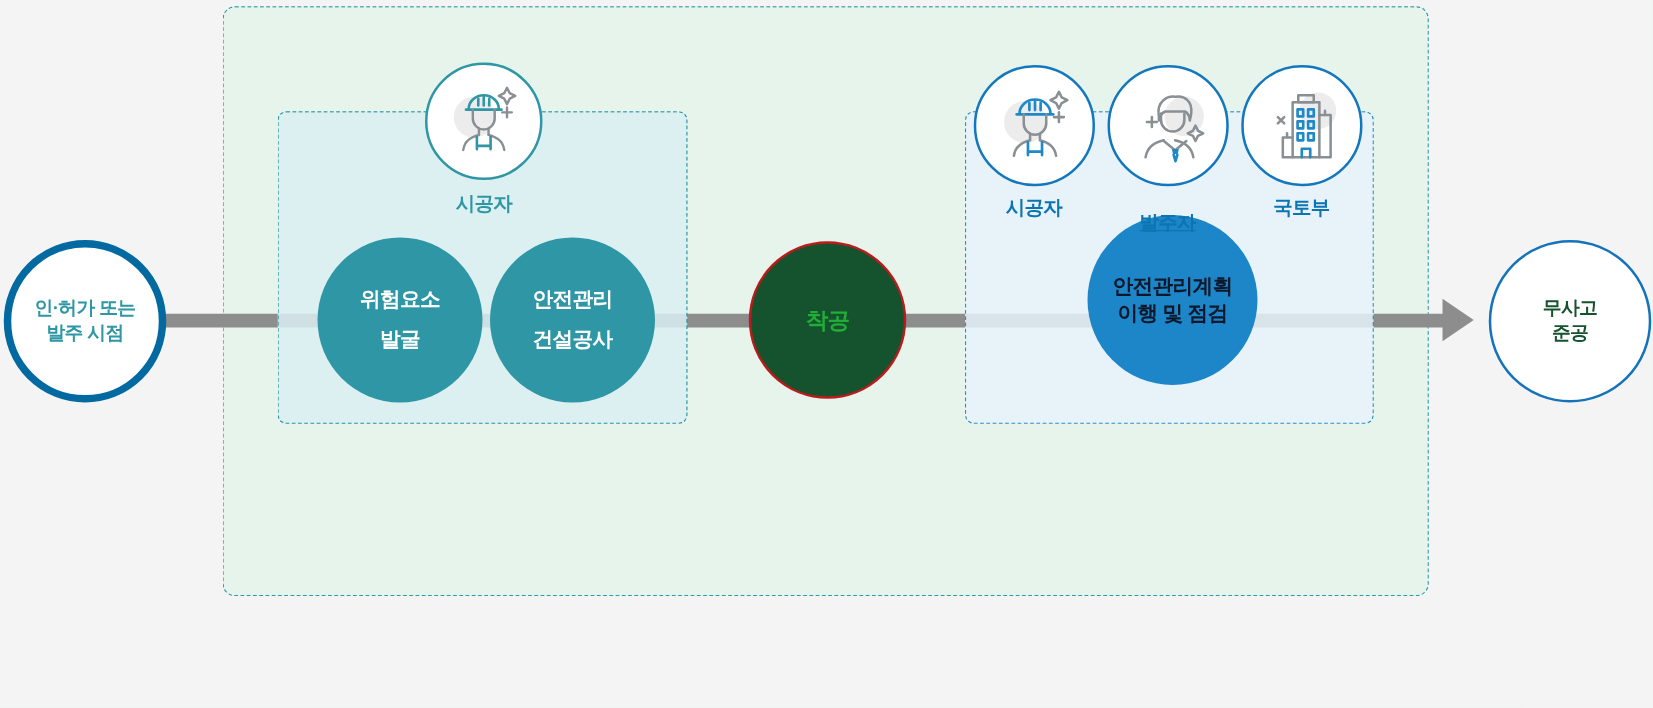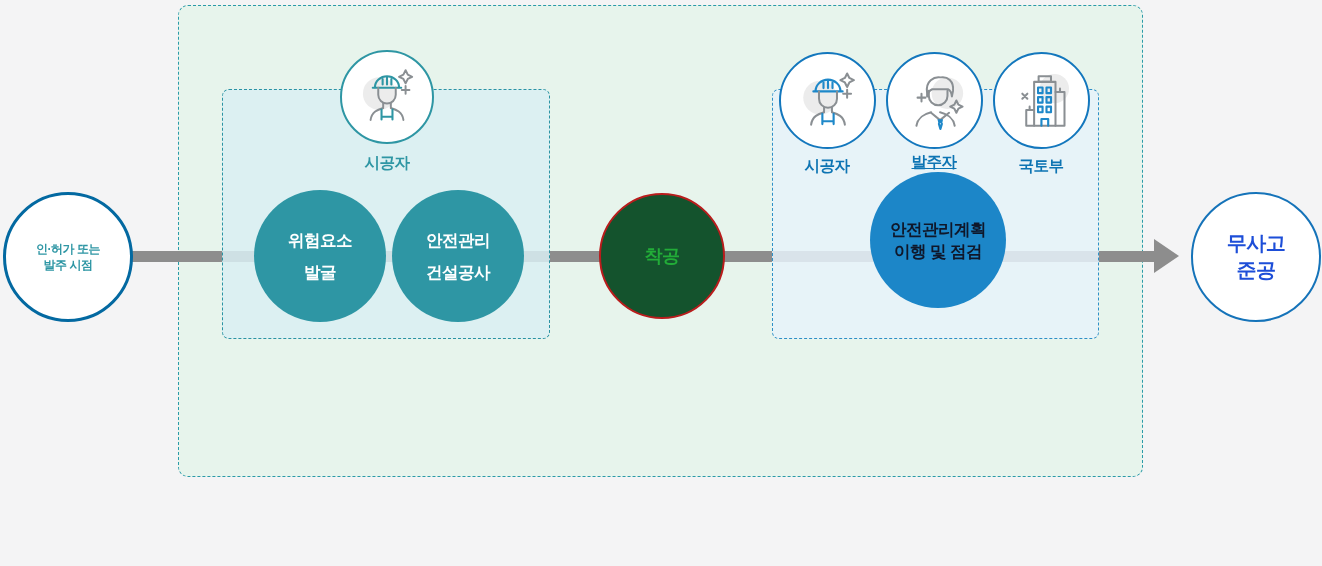--- a/index.html
+++ b/index.html
@@ -46,39 +46,39 @@
   .node {
     position: absolute; border-radius: 50%;
     display: flex; flex-direction: column; align-items: center; justify-content: center;
     text-align: center; font-weight: bold; line-height: 1.35; letter-spacing: -0.5px;
     z-index: 5;
   }
   .node .ln { white-space: nowrap; }
 
   .node.start {
     left: 3px; top: 192px; width: 130px; height: 130px;
-    background: #fff; border: 3px solid #0369a1; color: #2e96a4; font-size: 12px;
+    background: #fff; border: 6px solid #0369a1; color: #2e96a4; font-size: 15px;
   }
   .node.step-teal {
     width: 132px; height: 132px; top: 190px;
     background: #2e96a4; color: #ffffff; font-size: 16.5px; gap: 10px;
   }
   .node.step1 { left: 254px; }
   .node.step2 { left: 392px; }
   .node.milestone {
     left: 599px; top: 193px; width: 126px; height: 126px;
     background: #14532d; border: 2px solid #b91c1c; color: #22ac38; font-size: 18px;
   }
   .node.step-blue {
     left: 870px; top: 172px; width: 136px; height: 136px;
     background: #1c86c8; color: #0f172a; font-size: 16.5px;
   }
   .node.finish {
     left: 1191px; top: 192px; width: 130px; height: 130px;
-    background: #fff; border: 2px solid #1573b9; color: #1d4ed8; font-size: 20px;
+    background: #fff; border: 2px solid #1573b9; color: #14532d; font-size: 15px;
   }
 
   
   .actor-circle {
     position: absolute; border-radius: 50%; background: #fff;
     display: flex; align-items: center; justify-content: center; z-index: 6;
   }
   .actor-circle.teal { border: 2px solid #2e96a4; width: 94px; height: 94px; }
   .actor-circle.blue { border: 2.5px solid #1377bd; width: 97px; height: 97px; }
   .actor-label {
@@ -181,21 +181,21 @@
       <path class="gry" d="M25 25 c-2 -11 6.5 -15 12 -14 c6 -1 12 3 11 12 l-1 5 c-0.3 -3.5 -1.5 -5.5 -3.5 -6.5 h-14 c-2.5 1 -4 3.5 -4.5 6.5 z"></path>
       <path class="gry" d="M26.5 23 v4.5 a8.3 8.3 0 0 0 16.6 0 v-4.5"></path>
       <path class="gry" d="M15.5 54 c1.5 -8 7 -10.5 13 -12 M49.5 54 c-1.5 -8 -7 -10.5 -13 -12"></path>
       <path class="gry" d="M28.5 42.5 l8 6.5 8 -6.5"></path>
       <path class="fill-blue" d="M34.2 48.2 h5 l-0.8 3.6 h-3.4 z"></path>
       <path class="acc blue-s" d="M35.5 52.3 l1.3 4.5 1.3 -4.5"></path>
       <path class="gry" d="M16.5 29 h7 M20 25.5 v7"></path>
       <path class="gry" d="M51 31.5 L52.8 35.2 56.5 37 52.8 38.8 51 42.5 49.2 38.8 45.5 37 49.2 35.2 Z"></path>
     </svg>
   </div>
-  <div class="actor-label blue" style="left:879px; top:152px;text-decoration:underline;">발주자</div>
+  <div class="actor-label blue" style="left:879px; top:168px;text-decoration:underline;">발주자</div>
 
   <div class="actor-circle blue" style="left:993px; top:52px;">
     <svg width="72" height="72" viewBox="0 0 64 64">
       <circle cx="43" cy="21" r="13" fill="#ececec"></circle>
       <rect class="gry" x="25" y="15" width="19" height="39"></rect>
       <rect class="gry" x="29" y="10" width="11" height="5"></rect>
       <path class="gry" d="M44 24 h8 v30 h-8"></path>
       <path class="gry" d="M48 24 v-3"></path>
       <path class="gry" d="M25 40 h-4 v-3 M21 40 h-3 v14 h7"></path>
       <rect class="acc blue-s" x="28.5" y="20" width="4" height="5"></rect>

